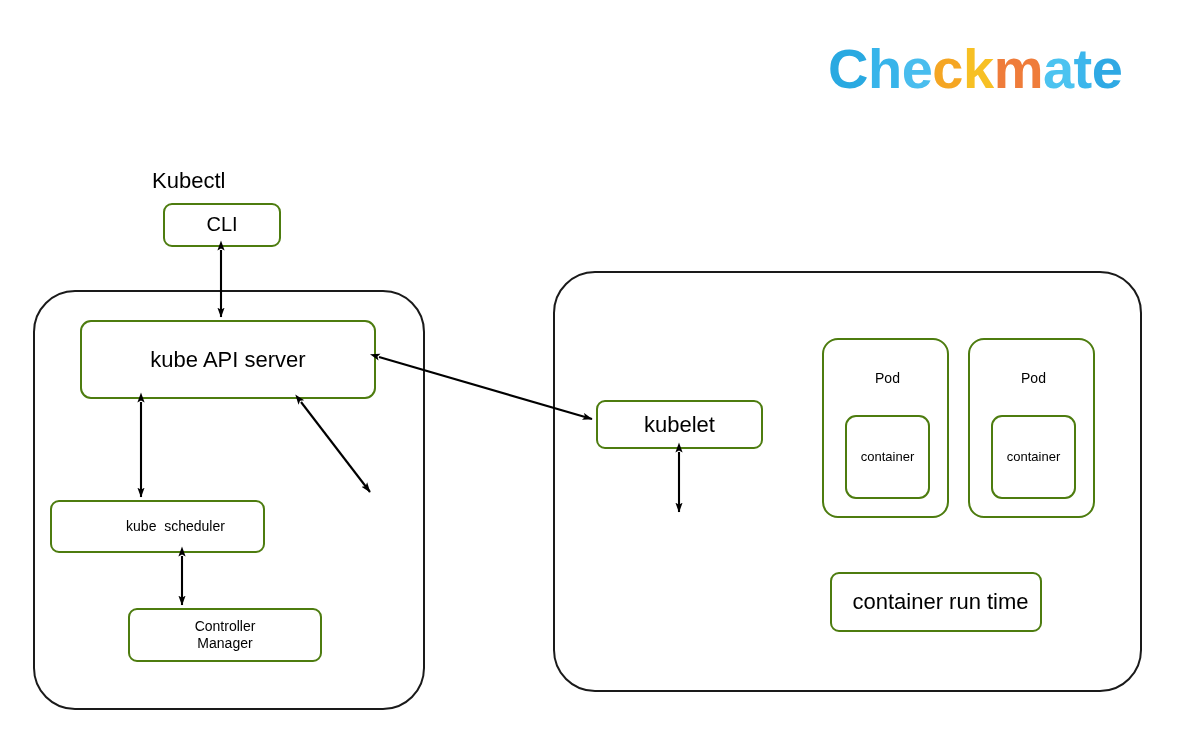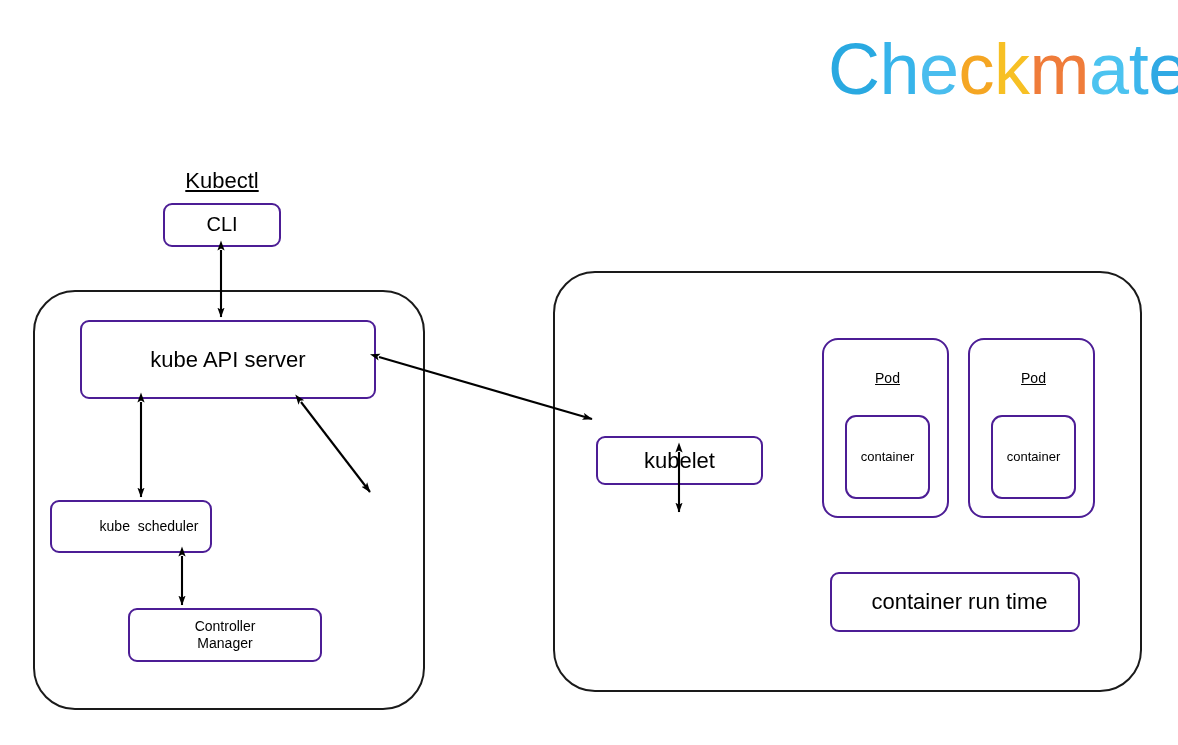--- a/index.html
+++ b/index.html
@@ -20,43 +20,43 @@
     overflow: hidden;
   }
 
   
   #logo {
     position: absolute;
     left: 828px;
     top: 33px;
     width: 330px;
     height: 72px;
-    font-size: 72px;
-    font-weight: 400;
+    font-size: 56px;
+    font-weight: 700;
     letter-spacing: -0.5px;
     line-height: 72px;
     white-space: nowrap;
     font-family: "Liberation Sans", sans-serif;
     user-select: none;
   }
   #logo .lt { display: inline-block; }
 
   
   .shell {
     position: absolute;
     border: 2px solid #1a1a1a;
     border-radius: 42px;
     background: transparent;
     box-sizing: border-box;
   }
 
   
   .box {
     position: absolute;
-    border: 2px solid #4c1d95;
+    border: 2px solid #4d7c0f;
     border-radius: 9px;
     background: #ffffff;
     box-sizing: border-box;
     display: flex;
     align-items: center;
     justify-content: center;
     text-align: center;
     line-height: 1.18;
     white-space: pre;
   }
@@ -64,24 +64,22 @@
 
   .f22 { font-size: 22px; }
   .f20 { font-size: 20px; }
   .f18 { font-size: 14px; }
   .f17 { font-size: 17px; }
   .f16 { font-size: 13px; }
 
   
   .plain-label {
     position: absolute;
-    text-align: center;
     white-space: nowrap;
     line-height: 1.2;
-    text-decoration: underline;
   }
 
   
   .cylinder {
     position: absolute;
   }
   .cylinder svg { display: block; overflow: visible; }
   .cyl-text {
     position: absolute;
     width: 100%;
@@ -109,42 +107,42 @@
   <div id="logo"><span class="lt" style="color: rgb(41, 169, 225);">C</span><span class="lt" style="color: rgb(55, 180, 234);">h</span><span class="lt" style="color: rgb(73, 189, 238);">e</span><span class="lt" style="color: rgb(245, 166, 35);">c</span><span class="lt" style="color: rgb(247, 192, 36);">k</span><span class="lt" style="color: rgb(239, 124, 58);">m</span><span class="lt" style="color: rgb(76, 195, 240);">a</span><span class="lt" style="color: rgb(60, 182, 236);">t</span><span class="lt" style="color: rgb(47, 169, 228);">e</span></div>
 
   <div class="shell" style="left:33px; top:290px; width:392px; height:420px;"></div>
 
   <div class="shell" style="left:553px; top:271px; width:589px; height:421px;"></div>
 
   <div class="plain-label f22" style="left:152px; top:168px; width:140px;">Kubectl</div>
 
   <div class="box f20" style="left:163px; top:203px; width:118px; height:44px;">CLI</div>
 
-  <div class="box f22" style="left:80px; top:320px; width:296px; height:79px;">kube API server</div>
+  <div class="box f22" style="left:80px; top:320px; width:296px; height:79px;border-radius:11px;">kube API server</div>
 
-  <div class="box f18" style="left:50px; top:500px; width:162px; height:53px;padding-left:36px;">kube  scheduler</div>
+  <div class="box f18" style="left:50px; top:500px; width:215px; height:53px;padding-left:36px;">kube  scheduler</div>
 
   <div class="box two-line f18" style="left:128px; top:608px; width:194px; height:54px;">Controller
 Manager</div>
 
 
-  <div class="box f22" style="left:596px; top:400px; width:167px; height:49px;margin-top:36px;">kubelet</div>
+  <div class="box f22" style="left:596px; top:400px; width:167px; height:49px;">kubelet</div>
 
 
   <div class="box" style="left:822px; top:338px; width:127px; height:180px; border-radius:16px; display:block;">
     <div class="plain-label f18" style="left:0; top:30px; width:127px;">Pod</div>
     <div class="box f16" style="left:21px; top:75px; width:85px; height:84px; border-radius:11px;">container</div>
   </div>
 
   <div class="box" style="left:968px; top:338px; width:127px; height:180px; border-radius:16px; display:block;">
     <div class="plain-label f18" style="left:0; top:30px; width:127px;">Pod</div>
     <div class="box f16" style="left:21px; top:75px; width:85px; height:84px; border-radius:11px;">container</div>
   </div>
 
-  <div class="box f22" style="left:830px; top:572px; width:250px; height:60px;padding-left:9px;">container run time</div>
+  <div class="box f22" style="left:830px; top:572px; width:212px; height:60px;padding-left:9px;">container run time</div>
 
   <svg id="arrows" viewBox="0 0 1178 745">
     <defs>
       <marker id="ahead" markerWidth="11" markerHeight="11" refX="9.4" refY="4" orient="auto" markerUnits="userSpaceOnUse">
         <path d="M0,0.4 L10,4 L0,7.6 L2.2,4 Z" fill="#000000"></path>
       </marker>
       <marker id="atail" markerWidth="11" markerHeight="11" refX="0.6" refY="4" orient="auto-start-reverse" markerUnits="userSpaceOnUse">
         <path d="M0,0.4 L10,4 L0,7.6 L2.2,4 Z" fill="#000000"></path>
       </marker>
     </defs>

